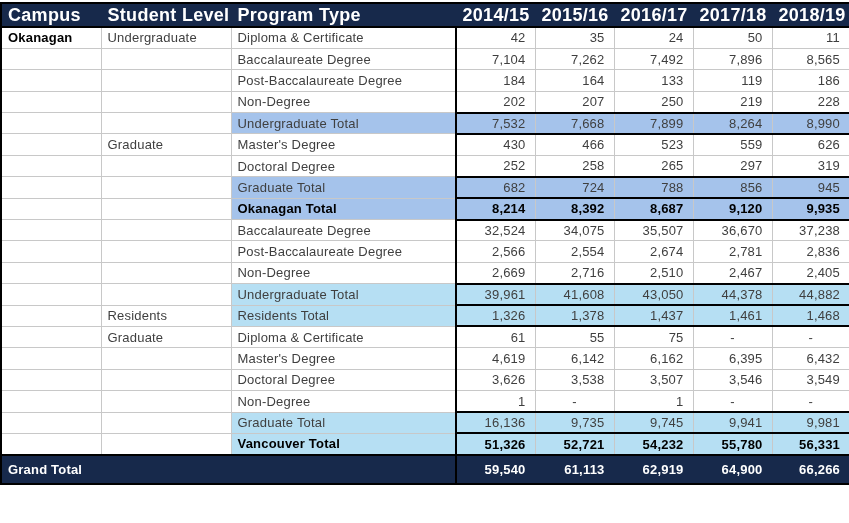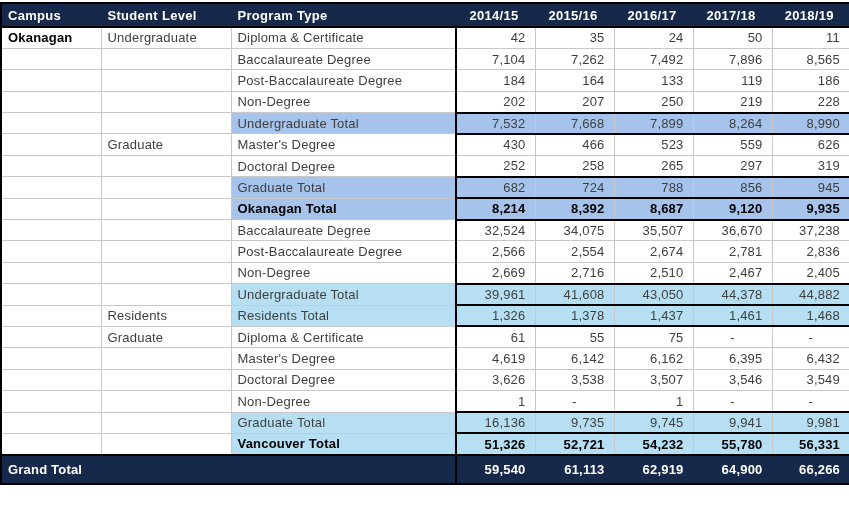--- a/index.html
+++ b/index.html
@@ -7,21 +7,21 @@
     width: 849px; height: 523px; overflow: hidden; position: relative;
     font-family: "Liberation Sans", sans-serif; background: #ffffff;
   }
   table.enrollment {
     border-collapse: collapse; table-layout: fixed; width: 847px;
     margin-top: 2px; margin-left: 0px;
     border: 2px solid #000000;
   }
   th, td { white-space: nowrap; overflow: hidden; box-sizing: border-box; }
   th {
-    background: var(--navy); color: #ffffff; font-weight: 700; font-size: 13px;
+    background: var(--navy); color: #ffffff; font-weight: 700; font-size: 18px;
     letter-spacing: 0.3px; height: 24px; padding: 0 6px; text-align: left;
     border: 1px solid var(--navy); border-bottom: 2px solid #000000;
   }
   th.year { text-align: center; padding-right: 9px; }
   td {
     height: 21.4px; font-size: 13px; color: #3f3f3f; letter-spacing: 0.2px;
     border: 1px solid #c8c8c8; padding: 0 6px; background: #ffffff;
   }
   td.num { text-align: right; padding-right: 9px; }
   td.num.first { border-left: 2px solid #000000; text-align: right; }

